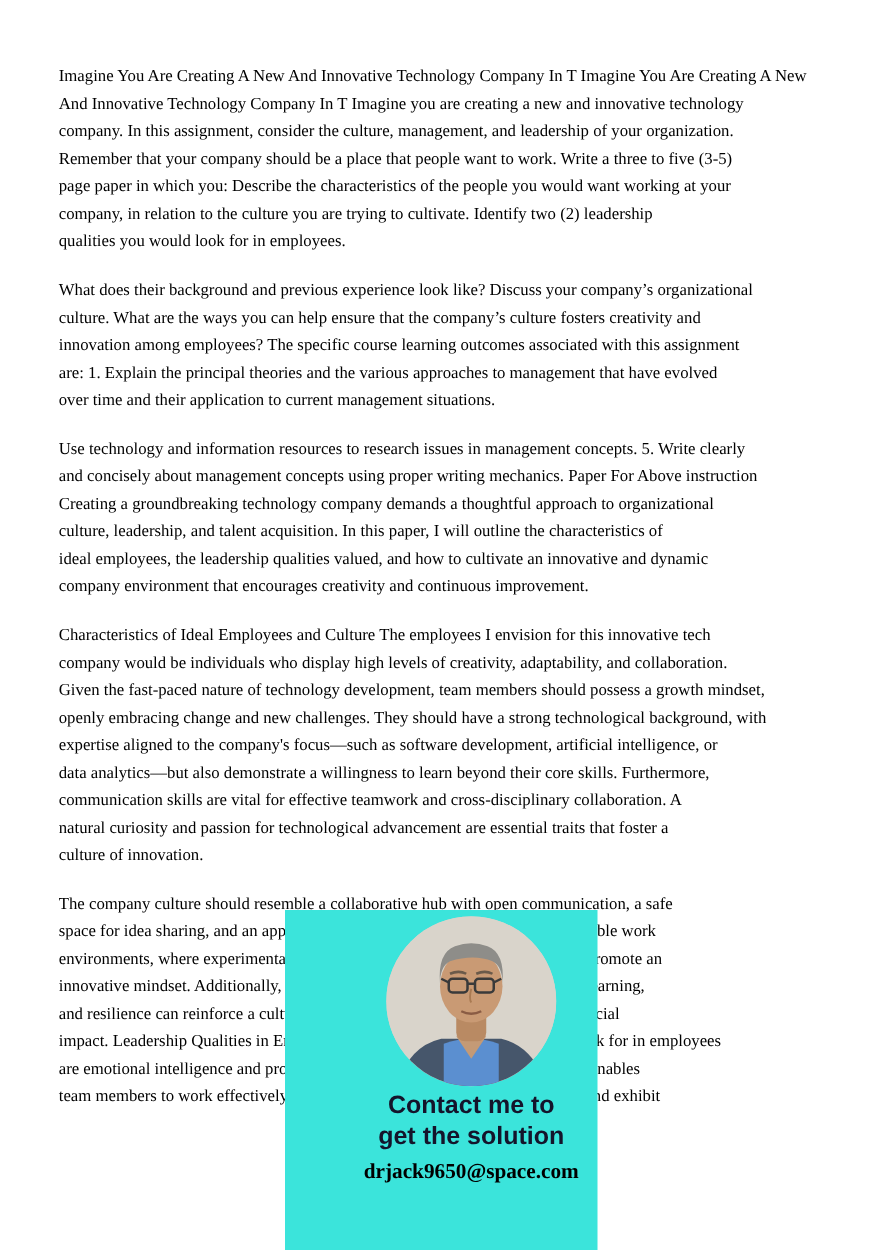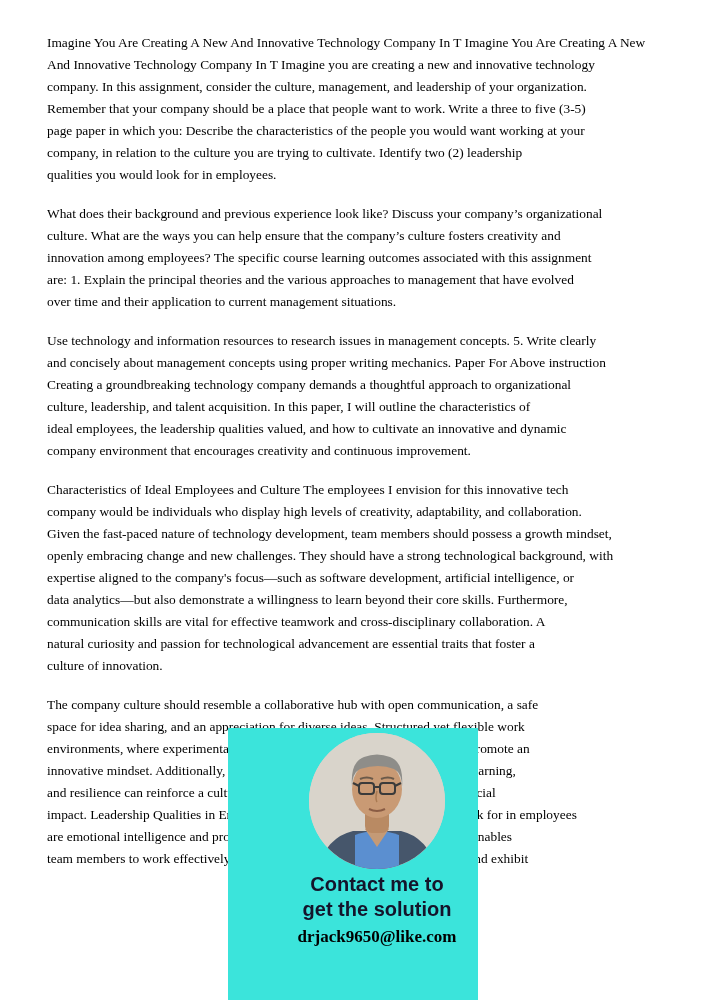--- a/index.html
+++ b/index.html
@@ -6,21 +6,21 @@
   body {
     width: 708px;
     height: 1000px;
     background: #ffffff;
     position: relative;
     font-family: "Liberation Serif", serif;
     overflow: hidden;
   }
   .page {
     box-sizing: border-box;
-    padding: 32px 10px 0 47px;
+    padding: 50px 10px 0 47px;
   }
   .para {
     font-size: 13.4px;
     line-height: 22px;
     color: #000000;
     white-space: pre-line;
     margin: 0 0 17px 0;
     width: 651px;
   }
   .overlay {
@@ -118,14 +118,14 @@
         <line x1="86" y1="53" x2="92" y2="50"></line>
       </g>
       <path d="M51 46 q7 -3 13 0" stroke="#6b5a4a" stroke-width="2" fill="none"></path>
       <path d="M72 46 q7 -3 13 0" stroke="#6b5a4a" stroke-width="2" fill="none"></path>
       <path d="M68 58 q-2 8 0 11" stroke="#a97a52" stroke-width="1.5" fill="none"></path>
       <path d="M60 76 q8 4 16 0" stroke="#8a5c44" stroke-width="2" fill="none"></path>
     </svg>
   </div>
   <div class="msg">Contact me to
 get the solution</div>
-  <div class="email">drjack9650@like.com</div>
+  <div class="email">drjack9650@space.com</div>
 </div>
 
 </body></html>

